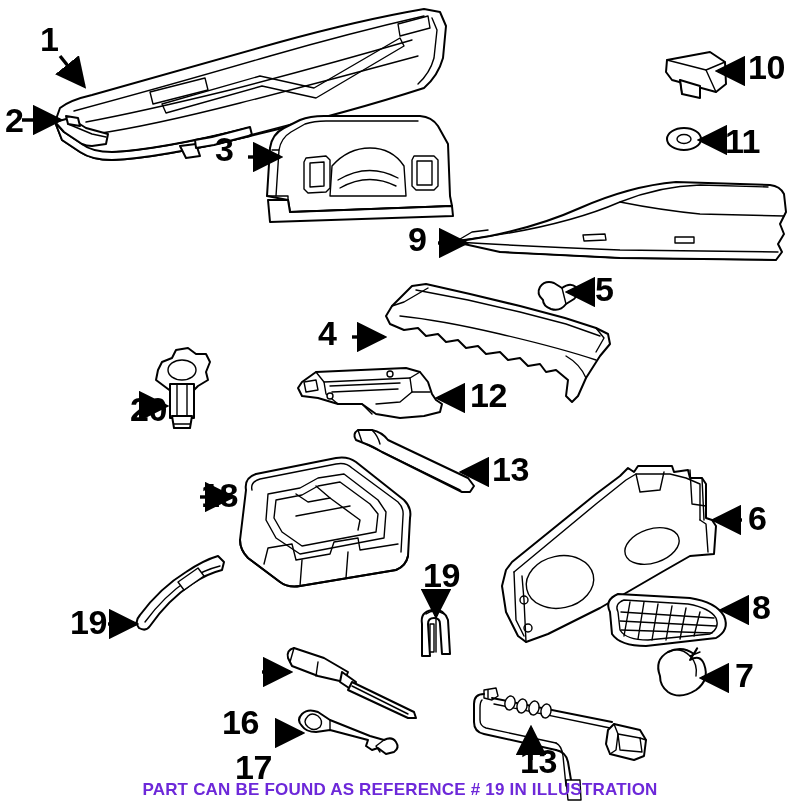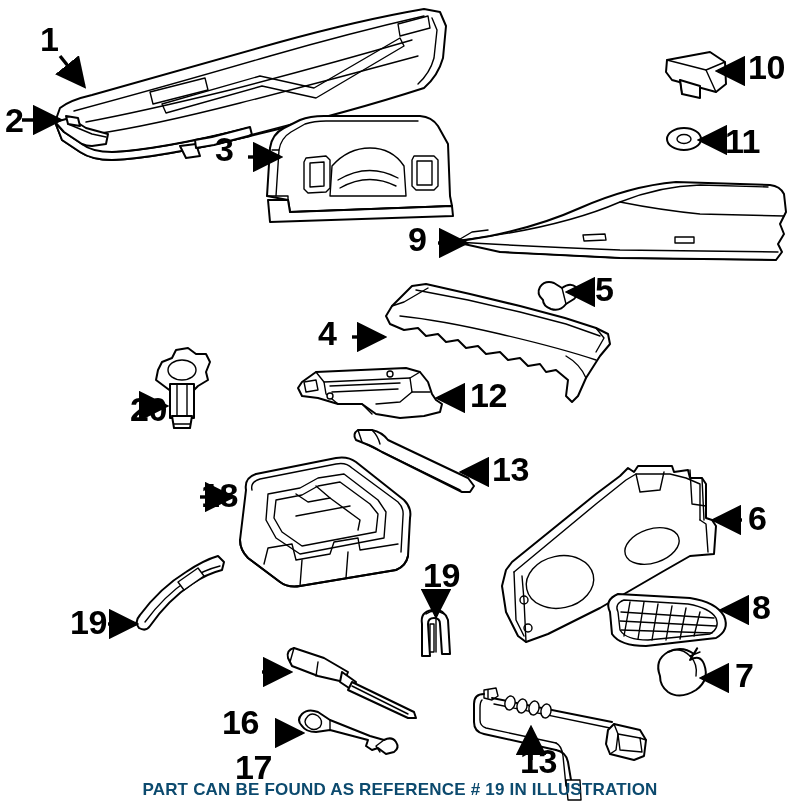--- a/index.html
+++ b/index.html
@@ -30,21 +30,21 @@
   #footer-note{
     position:absolute;
     left:0;
     top:780px;
     width:800px;
     text-align:center;
     font-family:"Liberation Sans", sans-serif;
     font-weight:bold;
     font-size:17px;
     letter-spacing:0.2px;
-    color:#0c4a6e;
+    color:#6d28d9;
     white-space:nowrap;
   }
 </style>
 </head>
 <body>
 
 <div id="stage">
 
   <svg id="art" viewBox="0 0 800 808" xmlns="http://www.w3.org/2000/svg">
     <defs>

